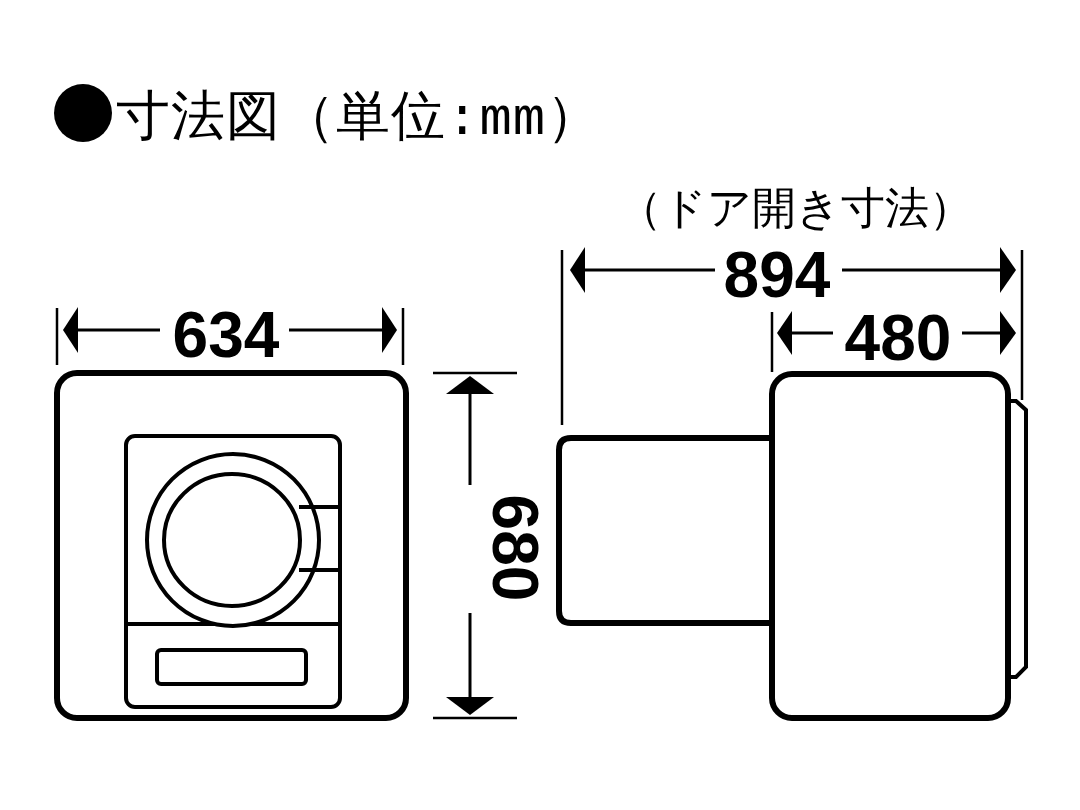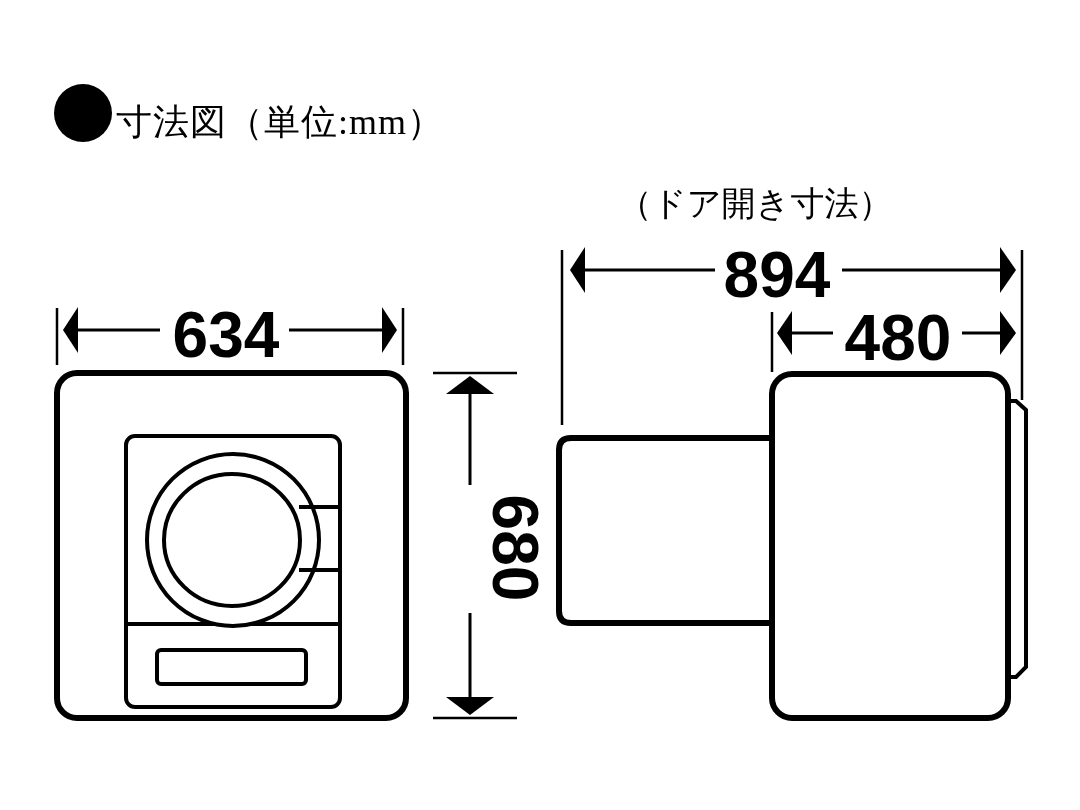--- a/index.html
+++ b/index.html
@@ -1,25 +1,25 @@
 <!DOCTYPE html>
 <html><head>
 <meta charset="utf-8">
 <style>
   html, body { margin: 0; padding: 0; background: #ffffff; }
   body { width: 1080px; height: 810px; position: relative; overflow: hidden; font-family: "DejaVu Sans", sans-serif; }
   .title {
     position: absolute; left: 54px; top: 84px;
-    font-family: Liberation Serif, serif; font-size: 36px; color: #000; letter-spacing: 1px;
+    font-family: Liberation Mono, monospace; font-size: 54px; color: #000; letter-spacing: 1px;
     white-space: nowrap; line-height: 1;
   }
   .title .bullet { display: inline-block; width: 58px; height: 58px; border-radius: 50%; background: #000; vertical-align: -8px; margin-right: 4px; }
   .subtitle {
     position: absolute; left: 618px; top: 186px;
-    font-family: "DejaVu Sans", sans-serif; font-size: 34px; color: #000; white-space: nowrap; line-height: 1;
+    font-family: "DejaVu Sans", sans-serif; font-size: 44px; color: #000; white-space: nowrap; line-height: 1;
   }
   svg { position: absolute; left: 0; top: 0; }
   .dim {
     font-family: "Liberation Sans", sans-serif; font-weight: bold; fill: #000;
     font-size: 64px;
   }
 </style>
 </head>
 <body>
 

